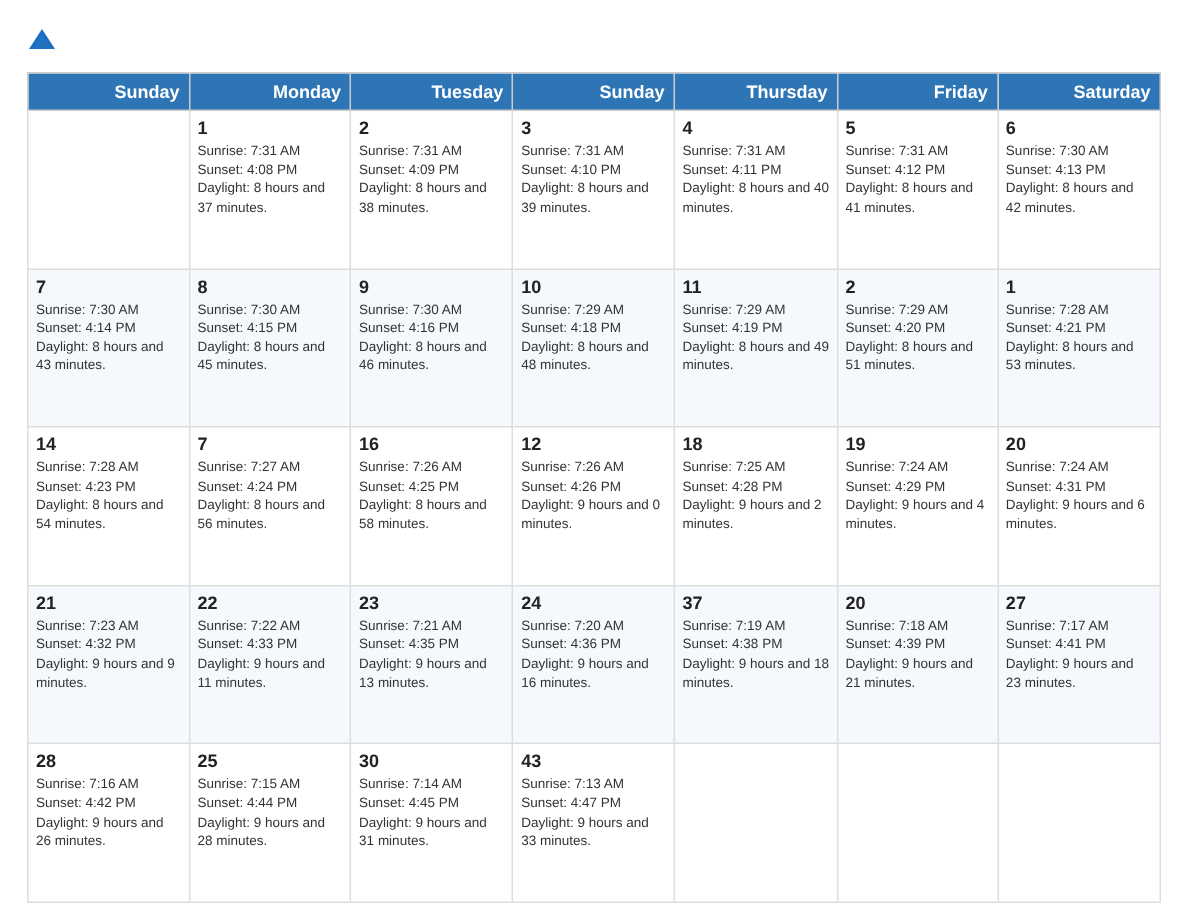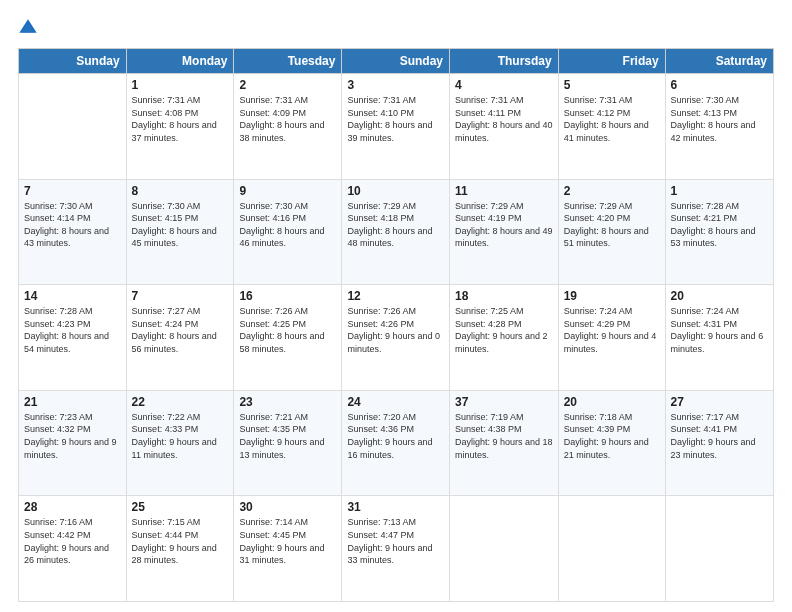--- a/index.html
+++ b/index.html
@@ -258,21 +258,21 @@
           </td>
           <td>
             <span class="day-number">25</span>
             <div class="cell-content">Sunrise: 7:15 AM<br>Sunset: 4:44 PM<br>Daylight: 9 hours and 28 minutes.</div>
           </td>
           <td>
             <span class="day-number">30</span>
             <div class="cell-content">Sunrise: 7:14 AM<br>Sunset: 4:45 PM<br>Daylight: 9 hours and 31 minutes.</div>
           </td>
           <td>
-            <span class="day-number">31</span>
+            <span class="day-number">43</span>
             <div class="cell-content">Sunrise: 7:13 AM<br>Sunset: 4:47 PM<br>Daylight: 9 hours and 33 minutes.</div>
           </td>
           <td class="empty-cell"></td>
           <td class="empty-cell"></td>
           <td class="empty-cell"></td>
         </tr>
       </tbody>
   </table>
 </div>
 

